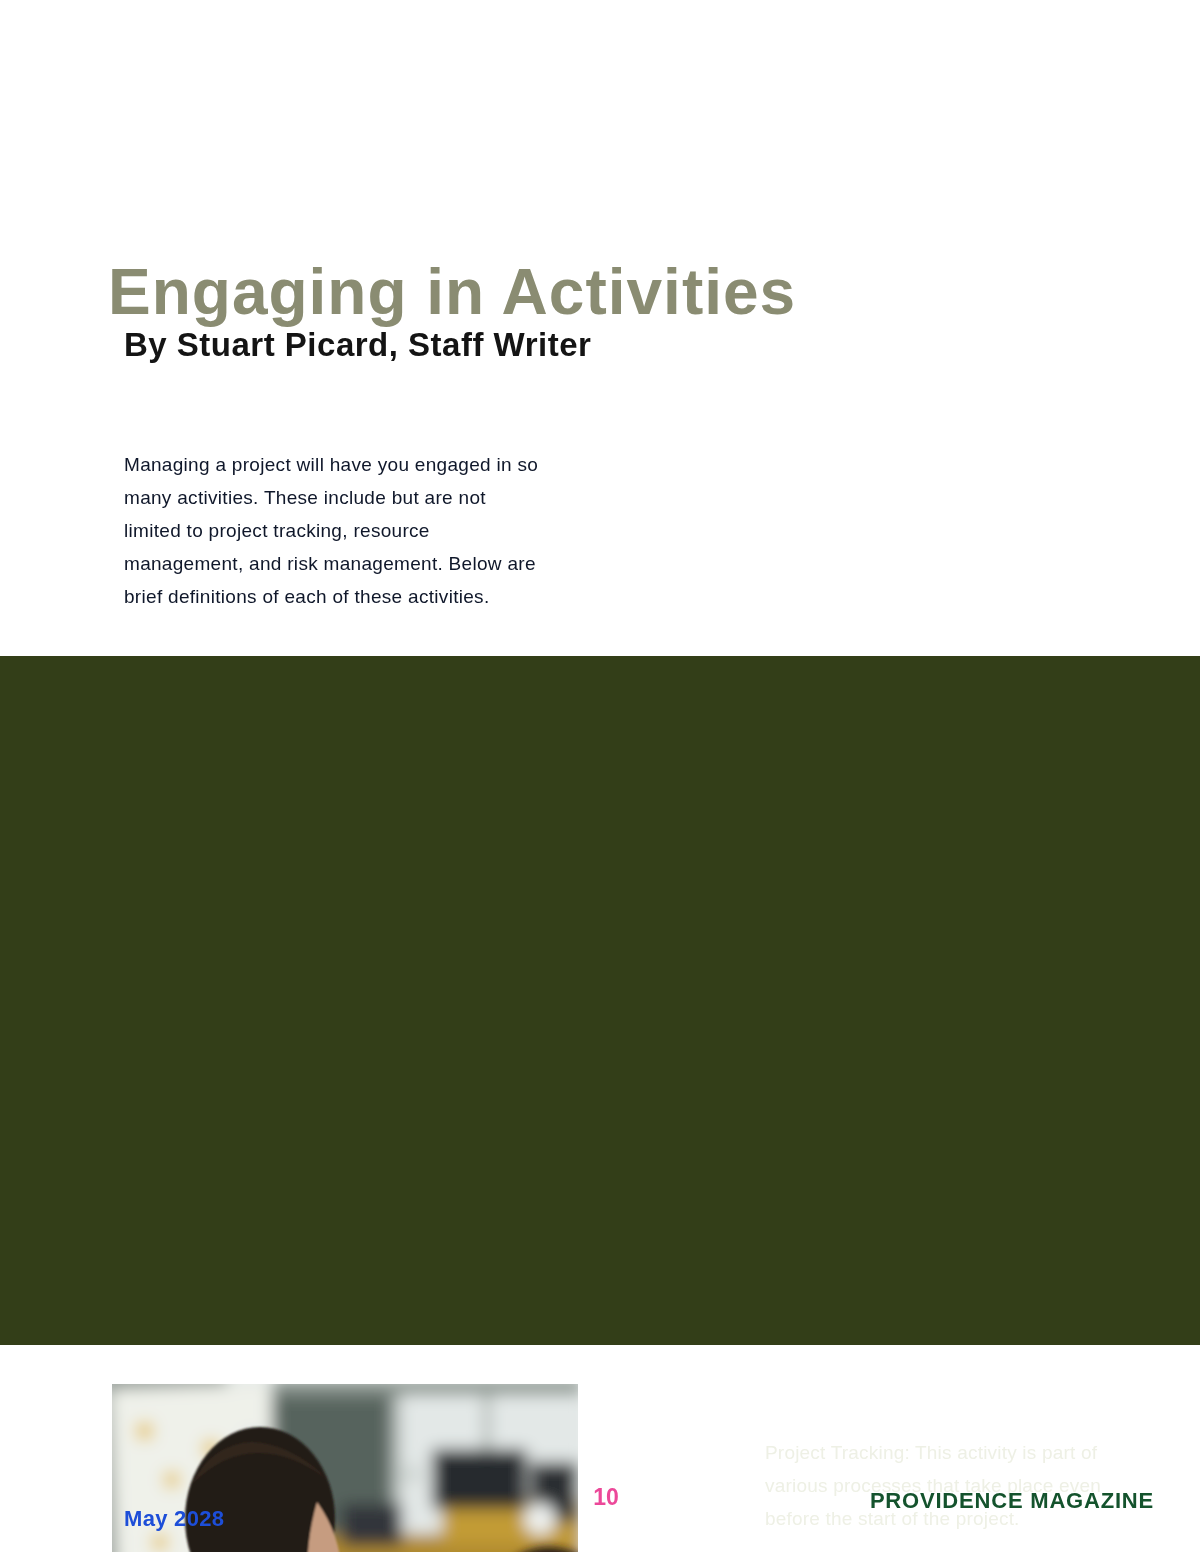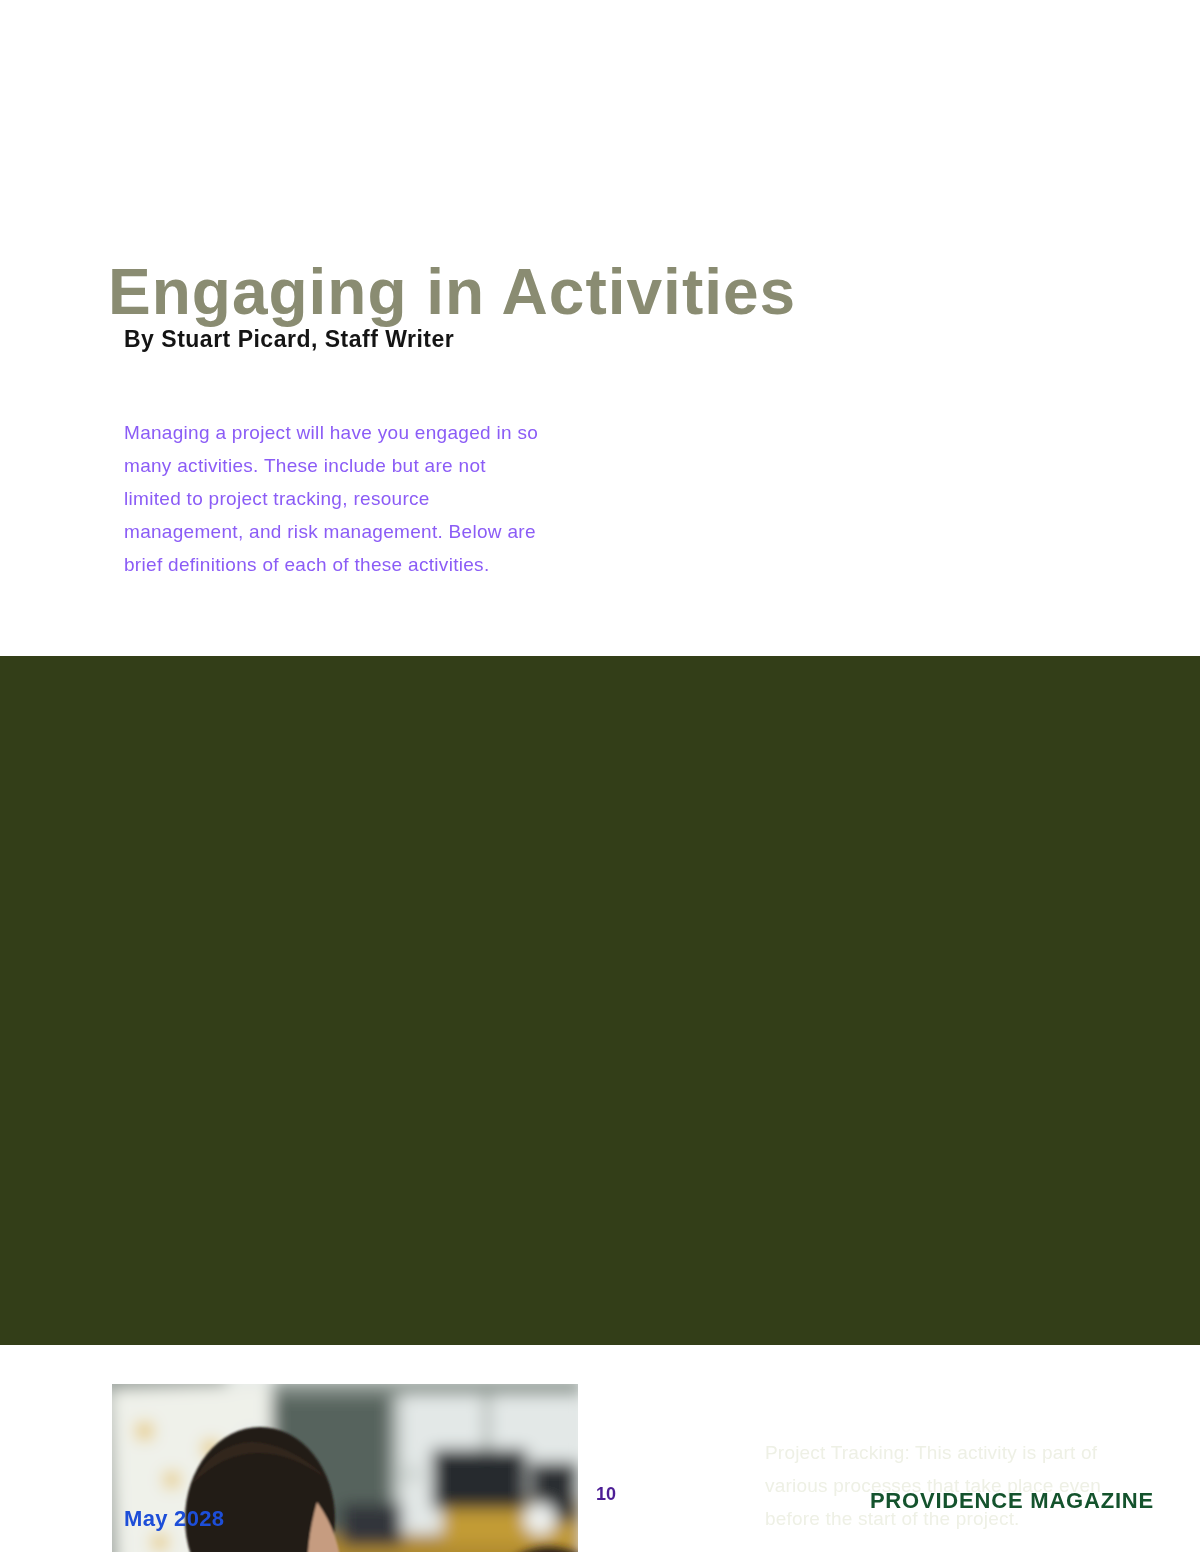--- a/index.html
+++ b/index.html
@@ -6,25 +6,25 @@
   .page{
     position:relative;width:1200px;height:1552px;background:#ffffff;overflow:hidden;
     font-family:"Liberation Sans","DejaVu Sans",sans-serif;
   }
   .article-title{
     position:absolute;left:108px;top:216px;width:1000px;
     font-size:64px;font-weight:bold;letter-spacing:1px;color:#8a8c72;line-height:1.05;
   }
   .byline{
     position:absolute;left:124px;top:326px;
-    font-size:23px;font-weight:bold;letter-spacing:.5px;color:#141414;
+    font-size:33px;font-weight:bold;letter-spacing:.5px;color:#141414;
   }
   .intro{
-    position:absolute;left:124px;top:397px;width:470px;
-    font-size:19px;line-height:33px;letter-spacing:.3px;color:#8b5cf6;
+    position:absolute;left:124px;top:429px;width:470px;
+    font-size:19px;line-height:33px;letter-spacing:.3px;color:#0f172a;
     white-space:pre-line;
   }
   .green-band{
     position:absolute;left:0;top:656px;width:1200px;height:689px;background:#333e18;padding-left:20px;
   }
   .photo{
     position:absolute;left:112px;top:728px;width:466px;height:556px;display:block;
   }
   .activities{
     position:absolute;left:712px;top:780px;width:452px;
@@ -38,21 +38,21 @@
     flex:1;font-size:19px;line-height:33px;letter-spacing:.2px;color:#eef0e5;
     white-space:pre-line;
   }
   .activity.a1 .num{align-self:flex-start;}
   .footer-date{
     position:absolute;left:124px;top:1486px;
     font-size:22px;font-weight:bold;color:#1d4ed8;letter-spacing:.3px;margin-top:20px;
   }
   .footer-page{
     position:absolute;left:0;right:0;top:1484px;text-align:center;
-    font-size:18px;font-weight:bold;color:#4c1d95;padding-left:12px;
+    font-size:23px;font-weight:bold;color:#ec4899;padding-left:12px;
   }
   .footer-mag{
     position:absolute;right:46px;top:1488px;
     font-size:22px;font-weight:bold;color:#14532d;letter-spacing:.8px;
   }
 </style>
 </head>
 <body>
 
 <div class="page">

